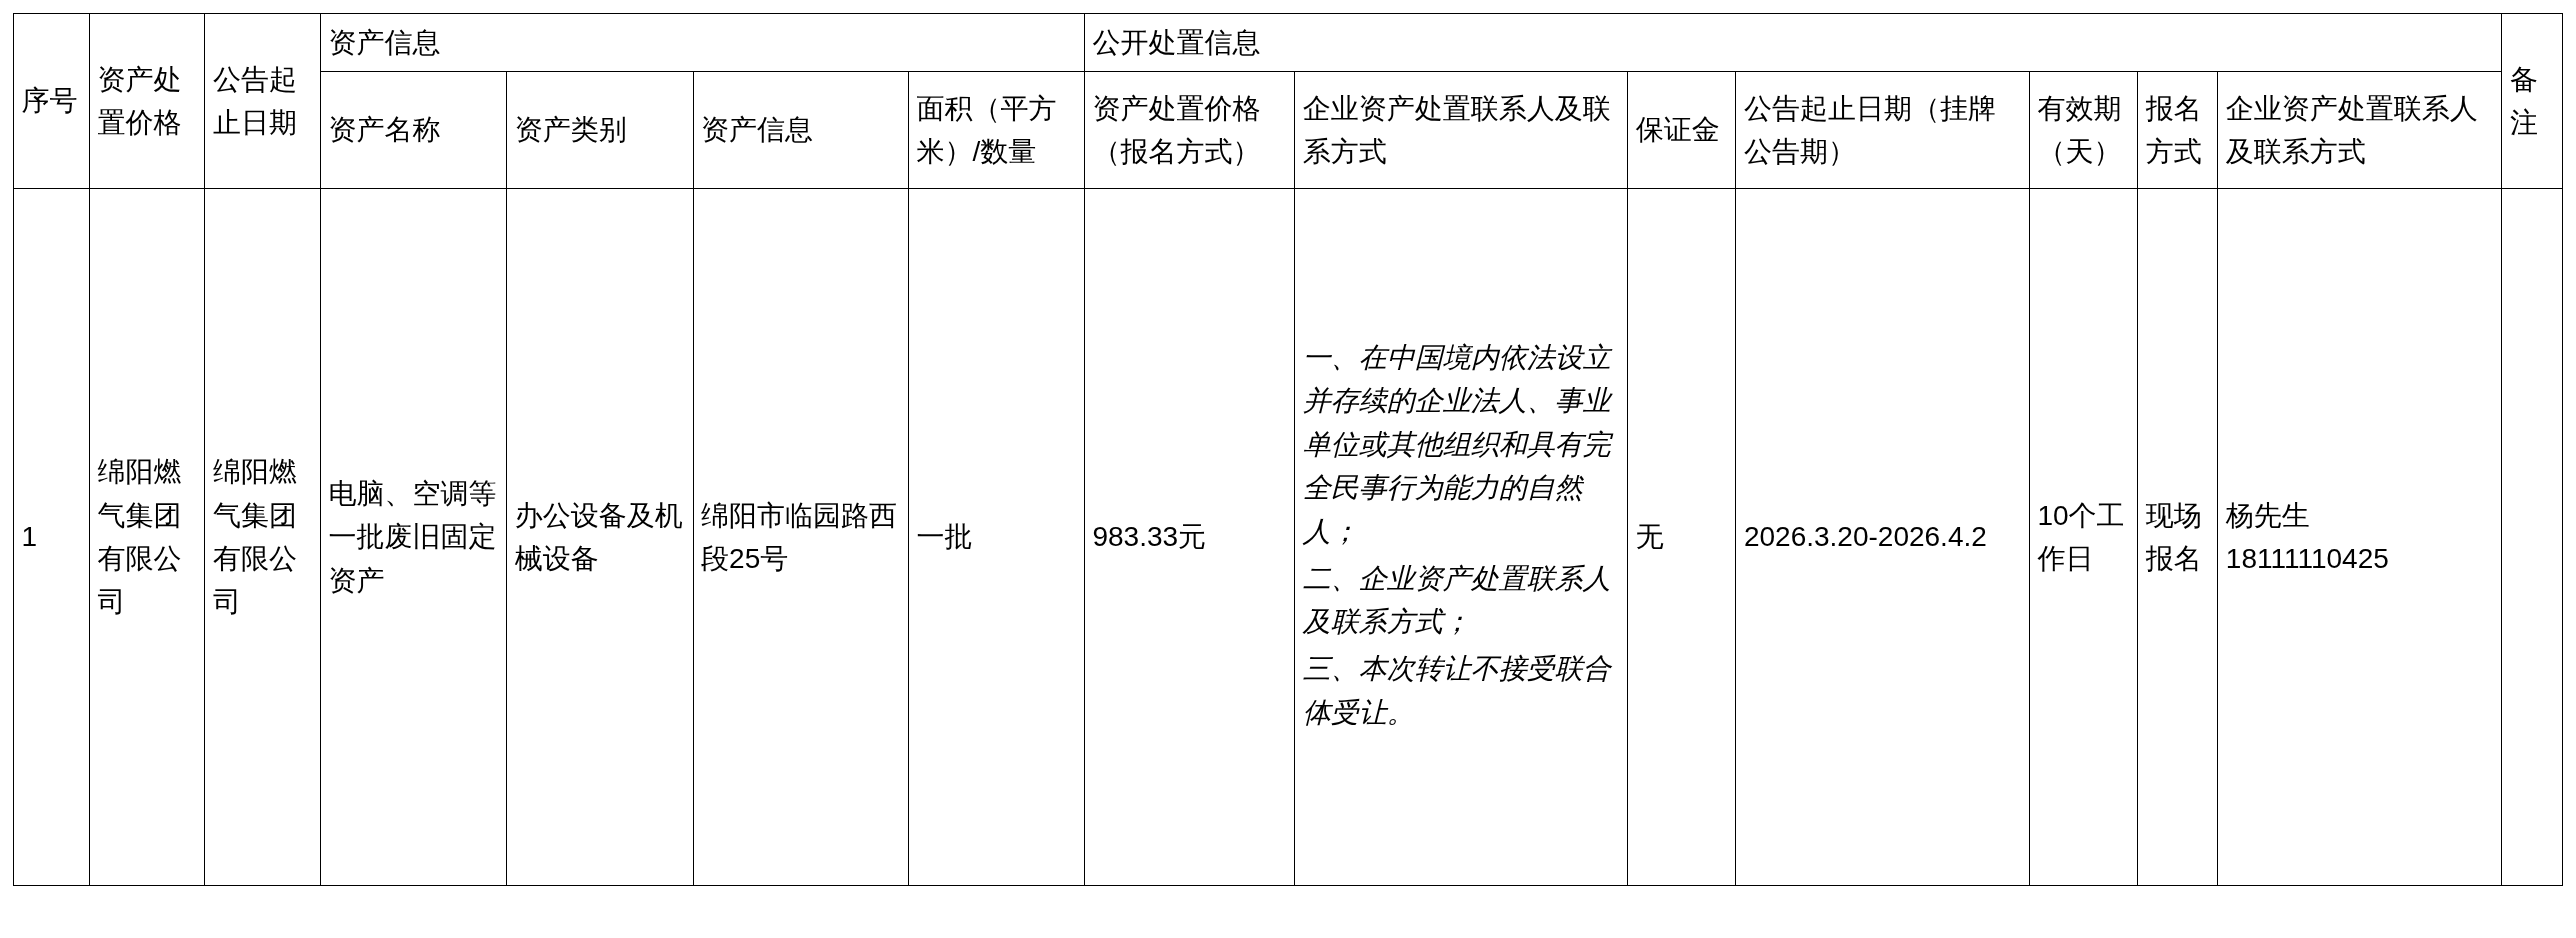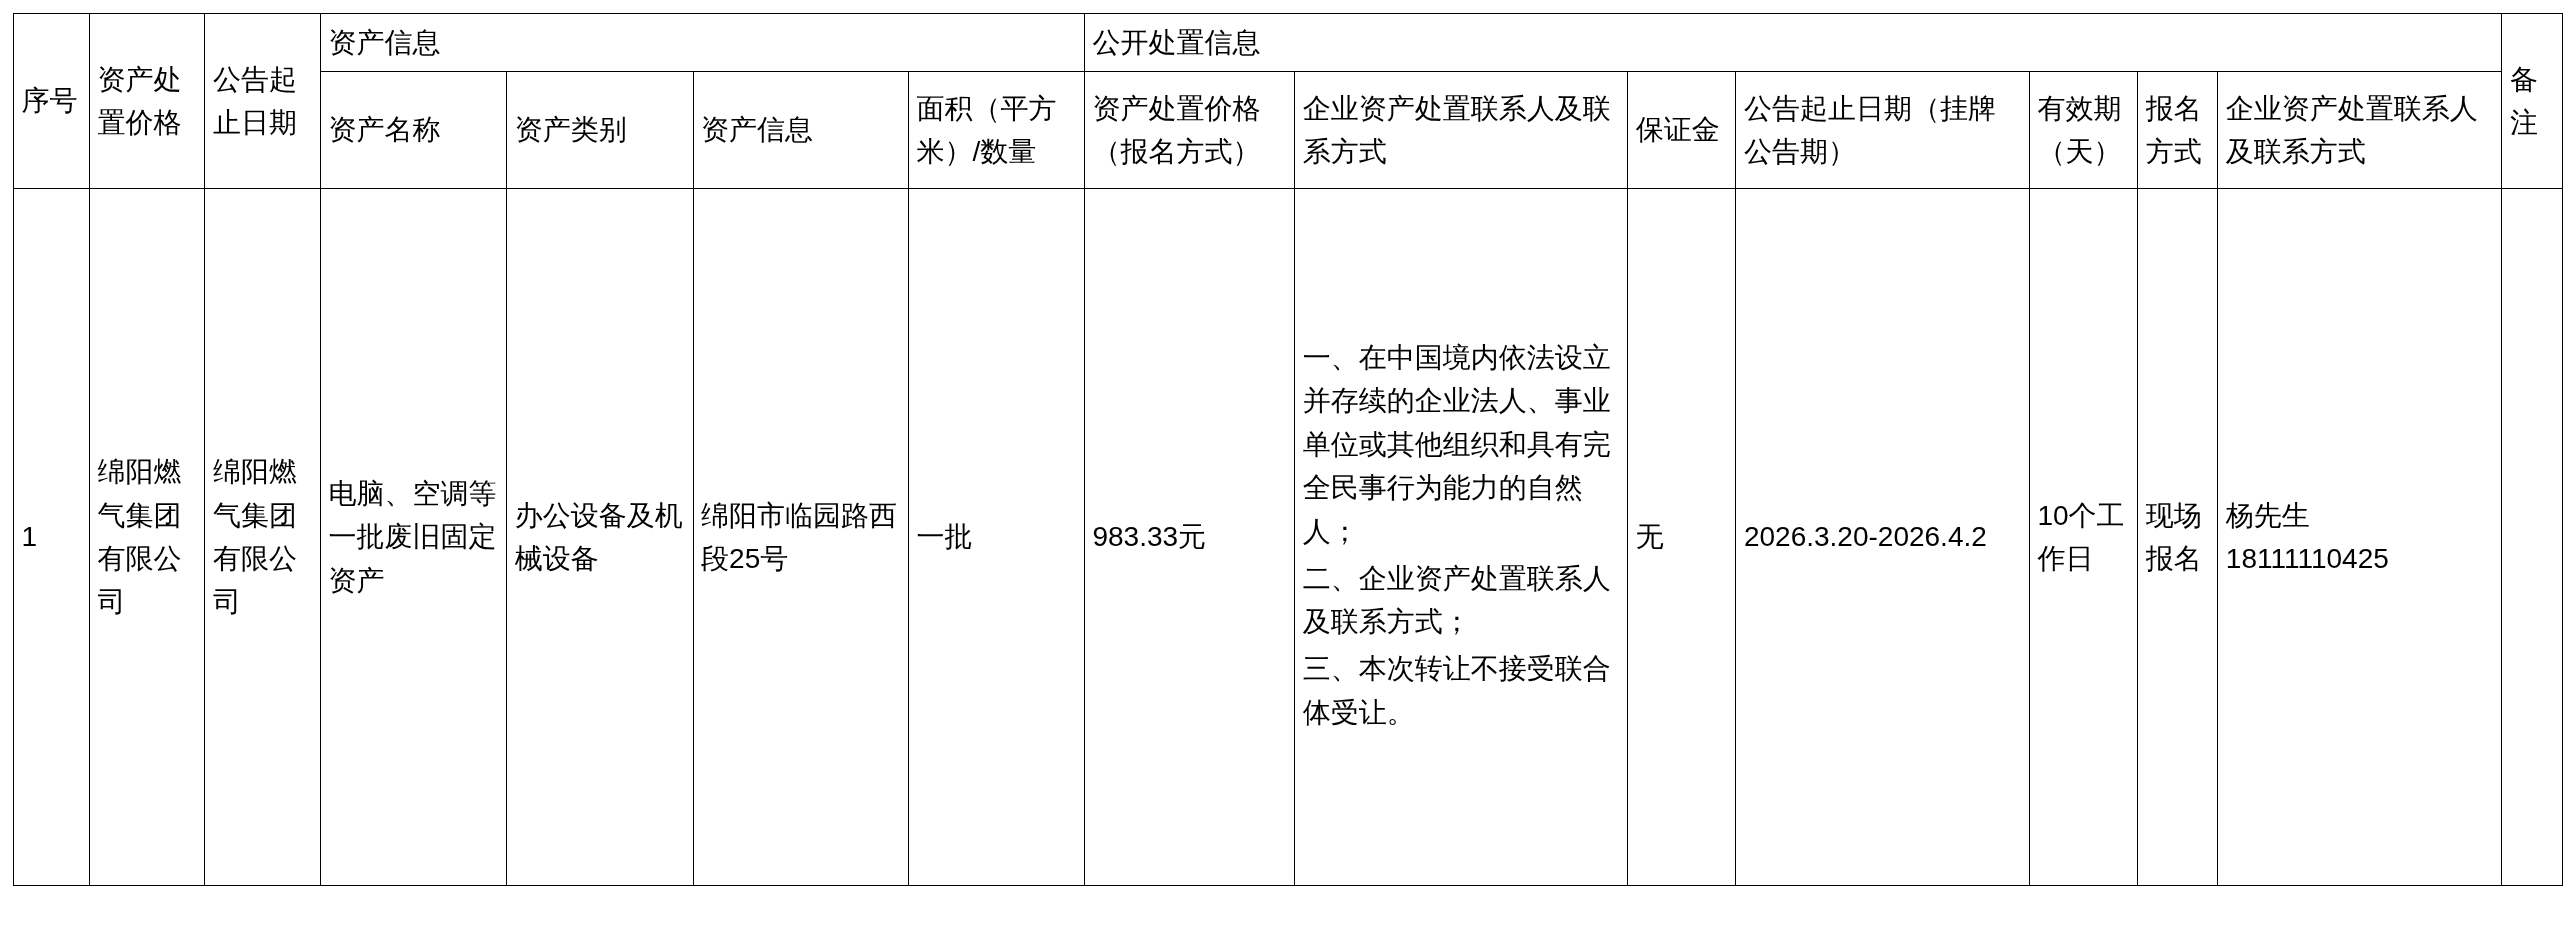--- a/index.html
+++ b/index.html
@@ -43,20 +43,21 @@
     height: 697px;
   }
   .cond-cell {
     text-align: left;
     vertical-align: top;
     padding: 17px 11.3px 11.3px 13px;
     line-height: 1.95;
   }
   .cond-cell p {
     margin: 0 0 3.8px 0;
+    font-style: italic;
   }
   .c-seq      { width: 73px; }
   .c-group    { width: 111px; }
   .c-entity   { width: 111px; }
   .c-name     { width: 179px; }
   .c-category { width: 179px; }
   .c-location { width: 207px; }
   .c-area     { width: 169px; }
   .c-price    { width: 202px; }
   .c-cond     { width: 320px; }

